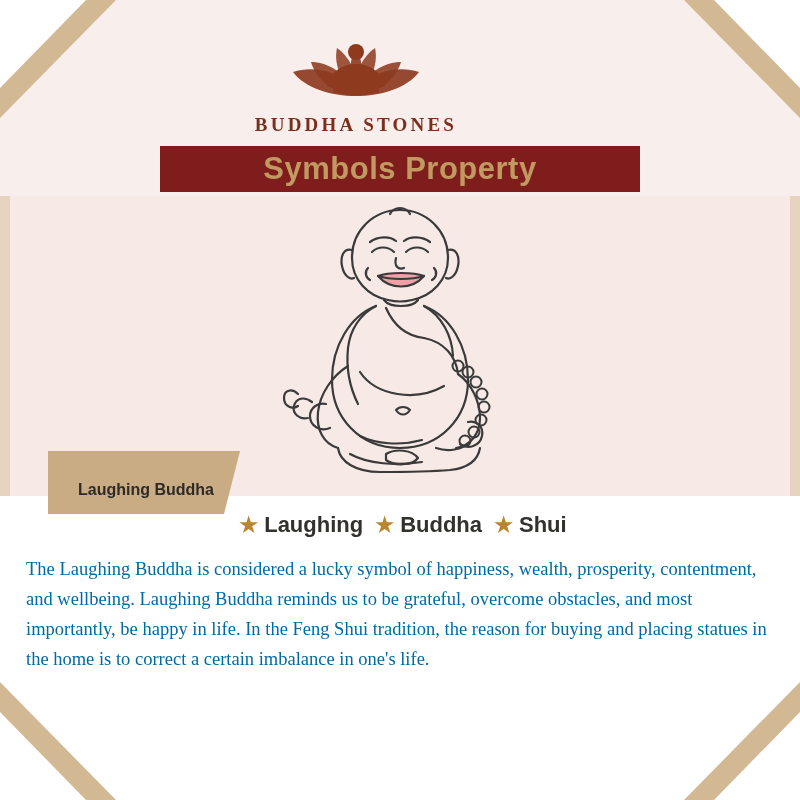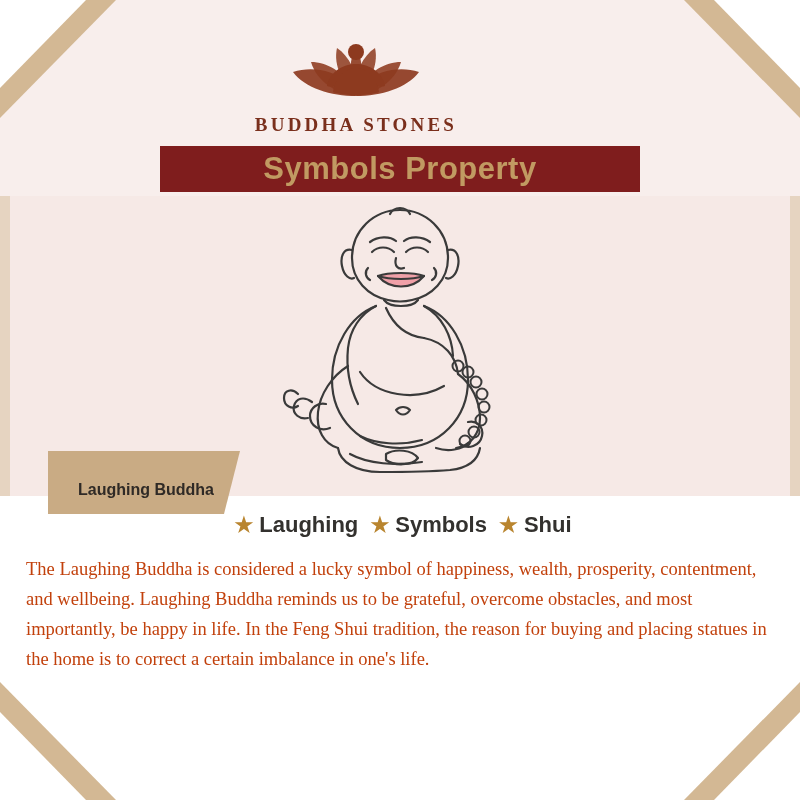--- a/index.html
+++ b/index.html
@@ -177,21 +177,21 @@
   }
   .keywords .star { color: #b9852f; margin: 0 6px; font-size: 21px; }
 
   
   .body-text {
     position: absolute;
     left: 26px; top: 554px;
     width: 748px;
     font-size: 18.5px;
     line-height: 30px;
-    color: #c2410c;
+    color: #0369a1;
     font-family: "Liberation Serif", serif;
     text-align: left;
   }
 </style>
 </head>
 <body>
 
 <div class="page">
 
   <div class="bg-top"></div>
@@ -309,19 +309,19 @@
       </g>
     </svg>
   </div>
 
   <div class="label-tag">
     <span class="label-tag-text">Laughing Buddha</span>
   </div>
 
   <div class="keywords">
     <span class="star">★</span><span>Laughing</span>
-    <span class="star">★</span><span>Symbols</span>
+    <span class="star">★</span><span>Buddha</span>
     <span class="star">★</span><span>Shui</span>
   </div>
 
   <div class="body-text">The Laughing Buddha is considered a lucky symbol of happiness, wealth, prosperity, contentment, and wellbeing. Laughing Buddha reminds us to be grateful, overcome obstacles, and most importantly, be happy in life. In the Feng Shui tradition, the reason for buying and placing statues in the home is to correct a certain imbalance in one's life.</div>
 
 </div>
 
 </body></html>

